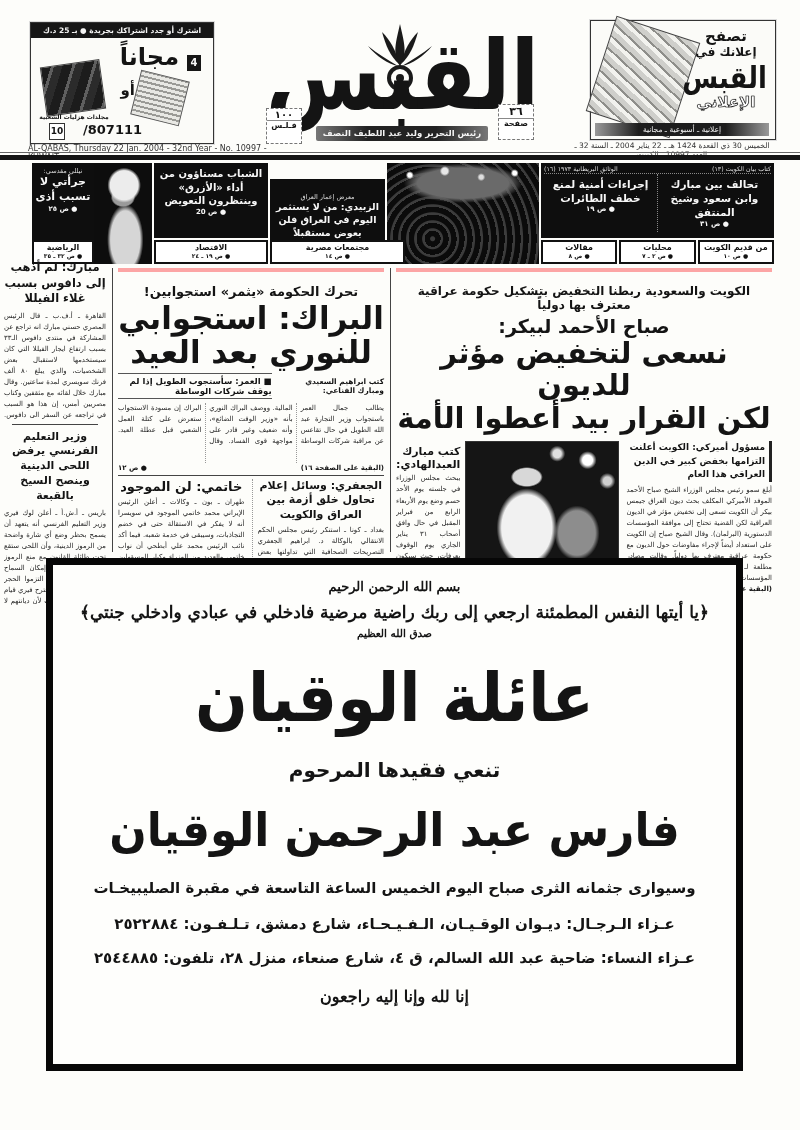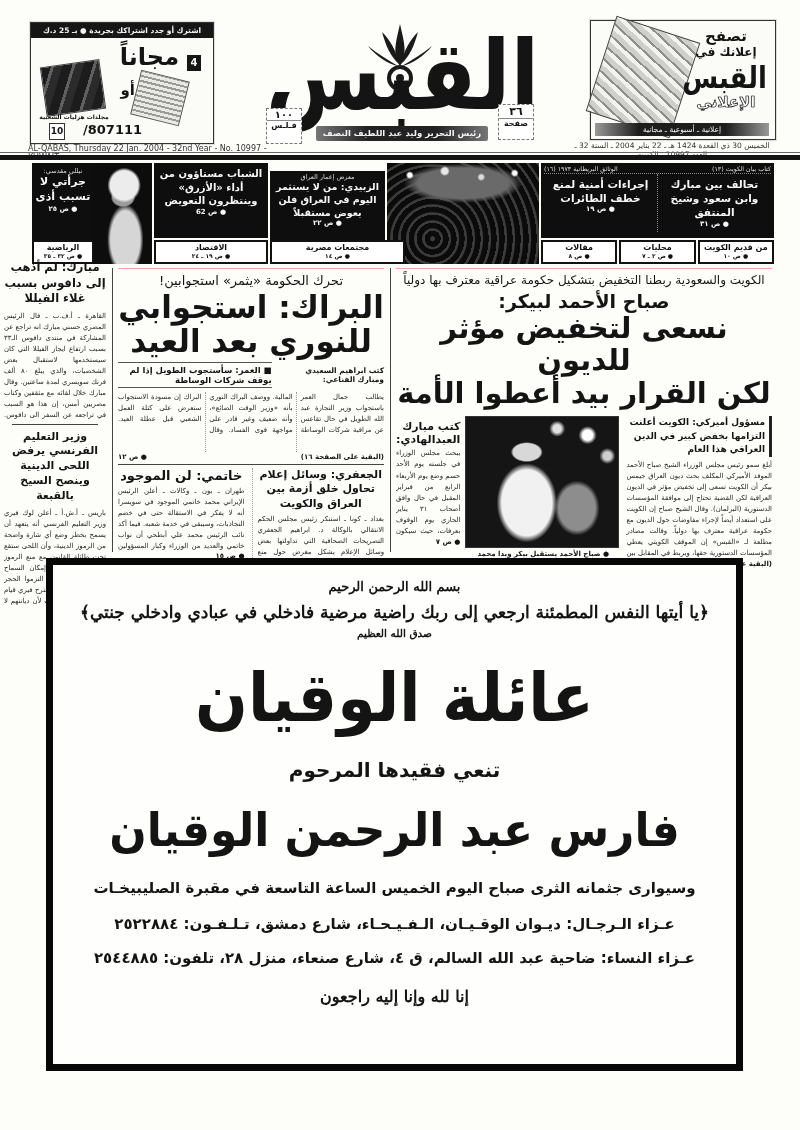--- a/index.html
+++ b/index.html
@@ -50,21 +50,21 @@
       radial-gradient(circle at 80% 14%, #fff 0 5px, transparent 9px),
       radial-gradient(circle at 60% 9%, #e0e0e0 0 4px, transparent 8px),
       radial-gradient(circle at 93% 30%, #cfcfcf 0 4px, transparent 8px),
       radial-gradient(ellipse 15% 11% at 40% 27%, #d8d8d8 0 60%, transparent 70%),
       radial-gradient(ellipse 30% 46% at 40% 66%, #f1f1f1 0 55%, transparent 66%),
       radial-gradient(ellipse 24% 34% at 73% 70%, #8d8d8d 0 50%, transparent 62%),
       #151515;
   }
   .serif{font-family:"DejaVu Serif",serif;}
   .obit{border:7px solid #070707;background:#fefefc;}
-  .kick{font-weight:400;border-top:1px solid #fca5a5;padding-top:4px;}
+  .kick{font-weight:700;border-top:4px solid #fca5a5;padding-top:12px;}
 </style>
 </head>
 <body>
 
 <div id="page">
 
   <div class="abs" style="left:0;top:0;width:800px;height:160px;">
 
     <div class="abs adbox" style="left:30px;top:22px;width:182px;height:120px;">
       <div class="blackstrip" style="height:15px;font-size:7.5px;font-weight:700;text-align:center;line-height:15px;">اشترك أو جدد اشتراكك بجريدة ● بـ 25 د.ك</div>
@@ -147,35 +147,35 @@
         <span class="pg">● ص ٢ ـ ٧</span>
       </div>
       <div class="tab">
         <span class="lb">مقالات</span>
         <span class="pg">● ص ٨</span>
       </div>
     </div>
 
     <div class="abs photo-crowd" style="left:355px;top:0;width:152px;height:101px;"></div>
 
-    <div class="abs panel" style="left:238px;top:8px;width:115px;height:75px;padding:2px 3px;box-sizing:border-box;">
+    <div class="abs panel" style="left:238px;top:16px;width:115px;height:75px;padding:14px 3px;box-sizing:border-box;">
       <div class="c" style="font-size:6.5px;color:#ddd;">معرض إعمار العراق</div>
       <div class="tt" style="font-size:9.5px;">الزبيدي: من لا يستثمر اليوم في العراق فلن يعوض مستقبلاً</div>
       <div class="c pgref">● ص ٢٢</div>
     </div>
     <div class="abs tabrow" style="left:238px;top:77px;width:135px;height:24px;">
       <div class="tab">
         <span class="lb">مجتمعات مصرية</span>
         <span class="pg">● ص ١٤</span>
       </div>
     </div>
 
     <div class="abs panel" style="left:122px;top:0;width:114px;height:75px;padding:4px 3px;box-sizing:border-box;">
       <div class="tt" style="font-size:10px;">الشباب مستاؤون من أداء «الأزرق» وينتظرون التعويض</div>
-      <div class="c pgref">● ص 62</div>
+      <div class="c pgref">● ص 20</div>
     </div>
     <div class="abs tabrow" style="left:122px;top:77px;width:114px;height:24px;">
       <div class="tab">
         <span class="lb">الاقتصاد</span>
         <span class="pg">● ص ١٩ ـ ٢٤</span>
       </div>
     </div>
 
     <div class="abs panel" style="left:0;top:0;width:120px;height:101px;">
       <div class="abs photo-nelly" style="right:0;top:0;width:58px;height:101px;"></div>

